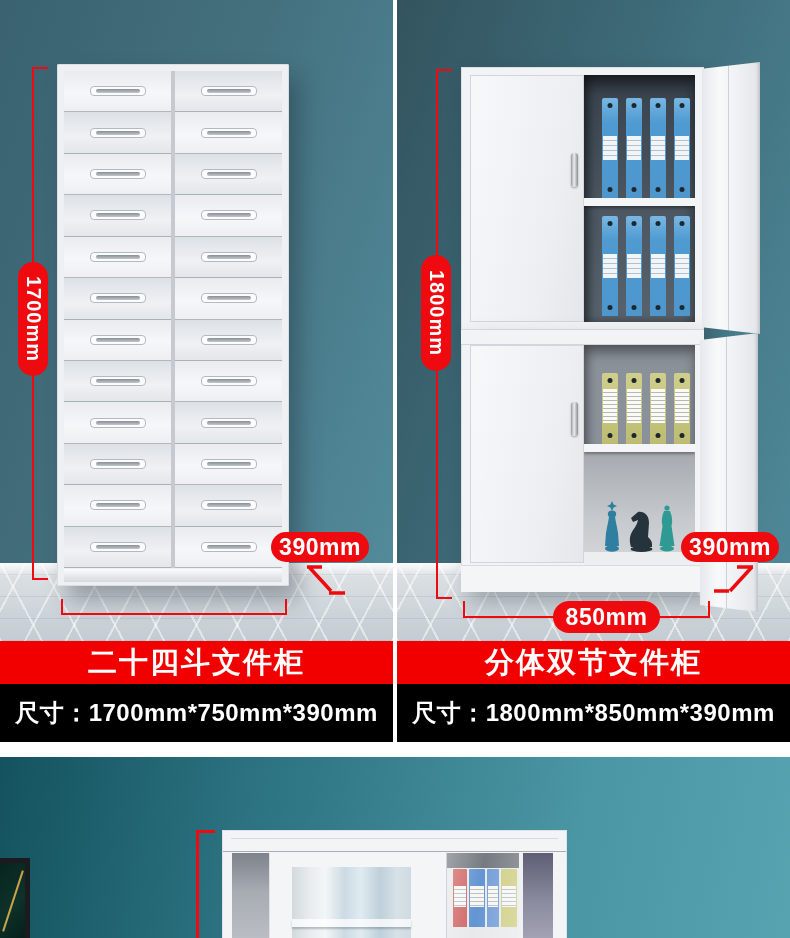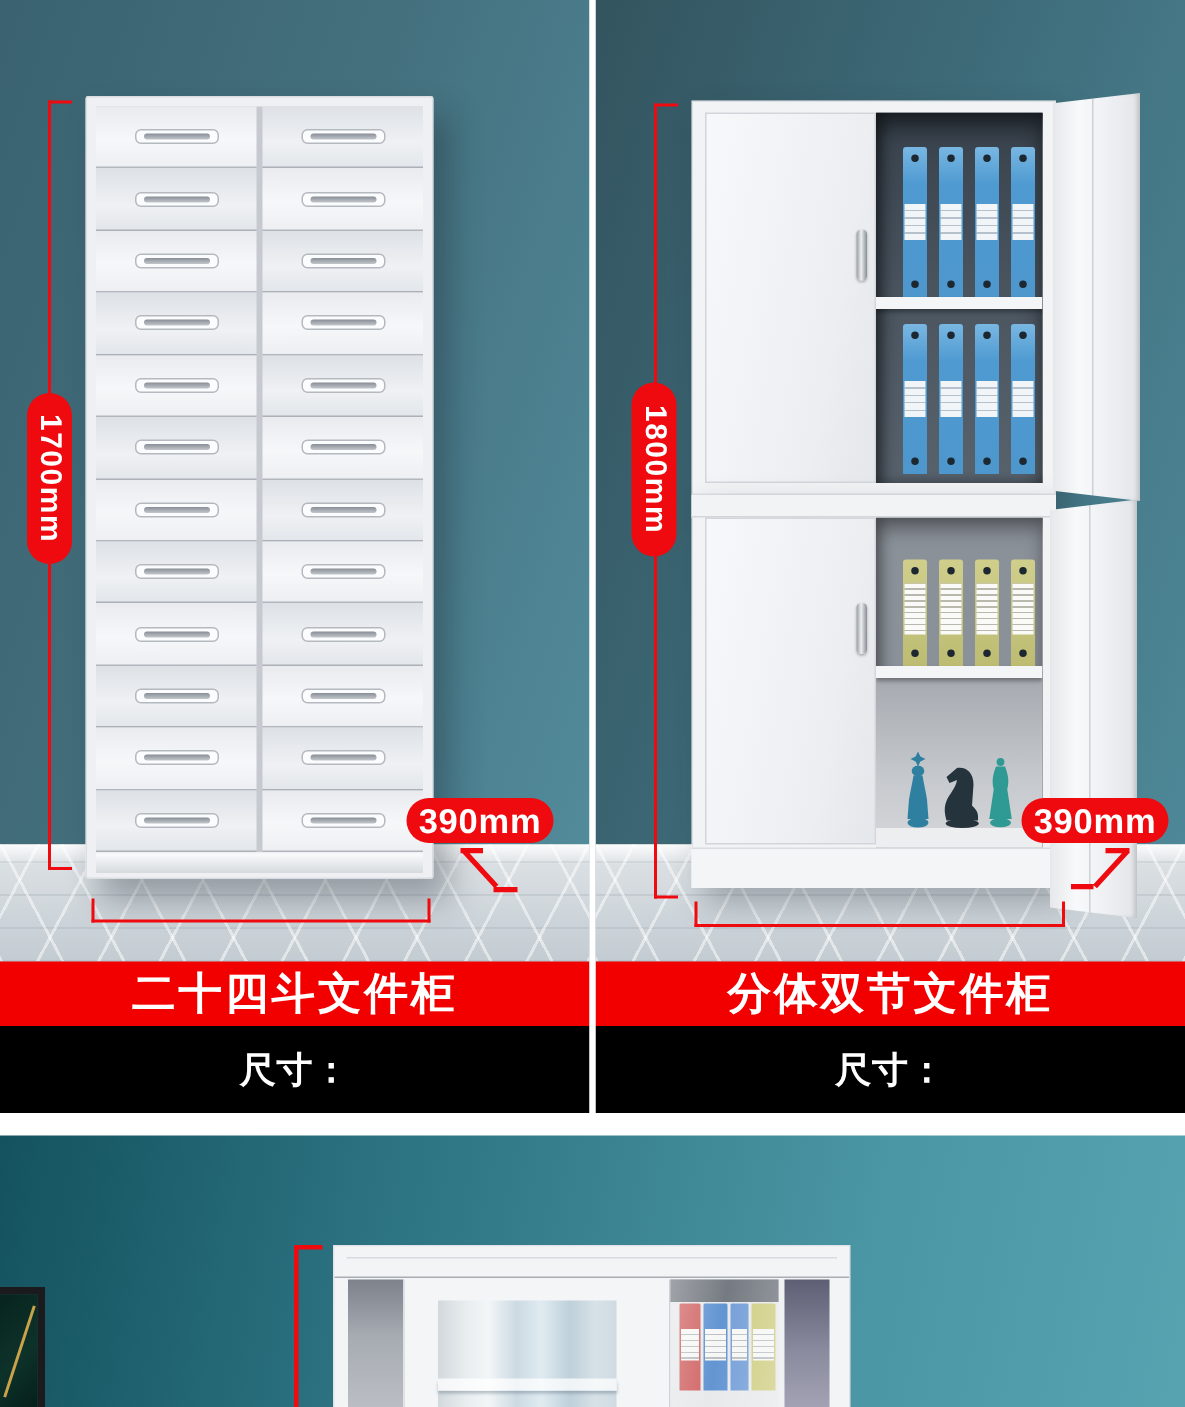--- a/index.html
+++ b/index.html
@@ -326,40 +326,43 @@
     <div class="open-door open-door-bottom"></div>
 
     <div class="redline" style="left:39px; top:69px; width:2px; height:530px;"></div>
     <div class="redline" style="left:39px; top:69px; width:16px; height:2px;"></div>
     <div class="redline" style="left:39px; top:597px; width:16px; height:2px;"></div>
     <div class="pill pill-v" style="left:24px; top:255px; width:30px; height:116px;">1800mm</div>
 
     <div class="redline" style="left:66px; top:616px; width:247px; height:2px;"></div>
     <div class="redline" style="left:66px; top:601px; width:2px; height:17px;"></div>
     <div class="redline" style="left:311px; top:601px; width:2px; height:17px;"></div>
+    <div class="pill" style="left:156px; top:601px; width:107px; height:32px;">850mm</div>
 
     <div class="pill" style="left:284px; top:532px; width:98px; height:30px;">390mm</div>
     <svg class="depth-mark" style="left:313px; top:563px;" width="48" height="38" viewBox="0 0 48 38">
       <path d="M27 4 h16 M42 4 L20 28 M4 28 h15" stroke="#ee0a0e" stroke-width="3.5" fill="none"></path>
     </svg>
   </div>
 
   <div class="divider-v"></div>
 
   <div class="banner-red cell-right">
     <span>分体双节文件柜</span>
   </div>
   <div class="banner-red cell-left">
     <span>二十四斗文件柜</span>
   </div>
   <div class="banner-black cell-left">
     <span>尺寸：</span>
+    <span>1700mm*750mm*390mm</span>
   </div>
   <div class="banner-black cell-right">
     <span>尺寸：</span>
+    <span>1800mm*850mm*390mm</span>
   </div>
   <div class="white-gap"></div>
 
   <div class="bottom-section">
     <div class="art-frame"></div>
     <div class="redline" style="left:196px; top:73px; width:3px; height:108px;"></div>
     <div class="redline" style="left:196px; top:73px; width:19px; height:3px;"></div>
     <div class="cab3">
       <div class="cab3-inner">
         <div class="strip-left"></div>

